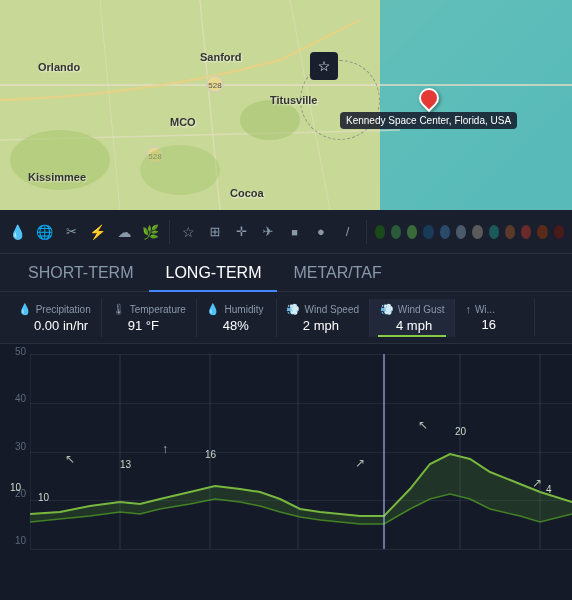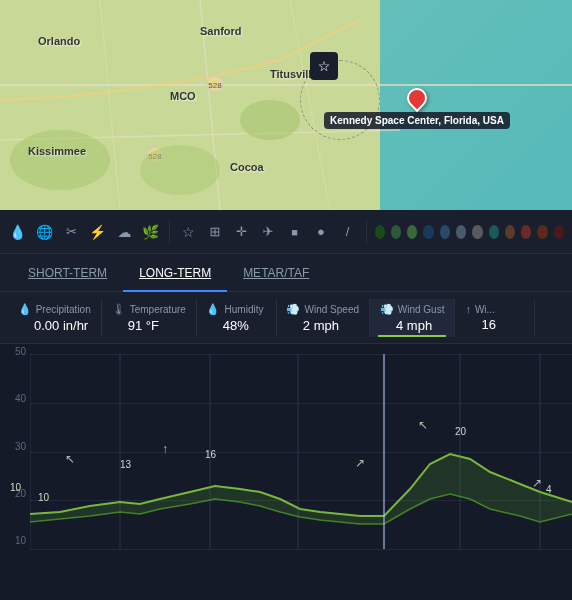--- a/index.html
+++ b/index.html
@@ -27,30 +27,30 @@
       top: 0; left: 0; width: 100%; height: 100%;
     }
 
     
     .city-label {
       position: absolute;
       font-size: 11px;
       font-weight: bold;
       color: #333;
       text-shadow: 1px 1px 2px rgba(255,255,255,0.7);
+      margin-top: 26px;
     }
 
     
     .location-pin {
       position: absolute;
       top: 88px;
-      left: 324px;
+      left: 340px;
       display: flex;
       flex-direction: column;
-      font-weight: bold;
     }
 
     .pin-label {
       background: rgba(20, 25, 40, 0.85);
       color: white;
       font-size: 10px;
       padding: 3px 6px;
       border-radius: 4px;
       margin-top: 4px;
       text-align: center;
@@ -130,25 +130,24 @@
       padding: 0 12px;
       gap: 0;
       border-bottom: 1px solid #2a2f3e;
     }
 
     .tab {
       padding: 0 16px;
       height: 38px;
       display: flex;
       align-items: center;
-      font-size: 12px;
+      font-size: 16px;
       color: #8899aa;
       cursor: pointer;
       position: relative;
-      text-decoration: underline;
     }
 
     .tab.active {
       color: white;
     }
 
     .tab.active::after {
       content: '';
       position: absolute;
       bottom: 0;

